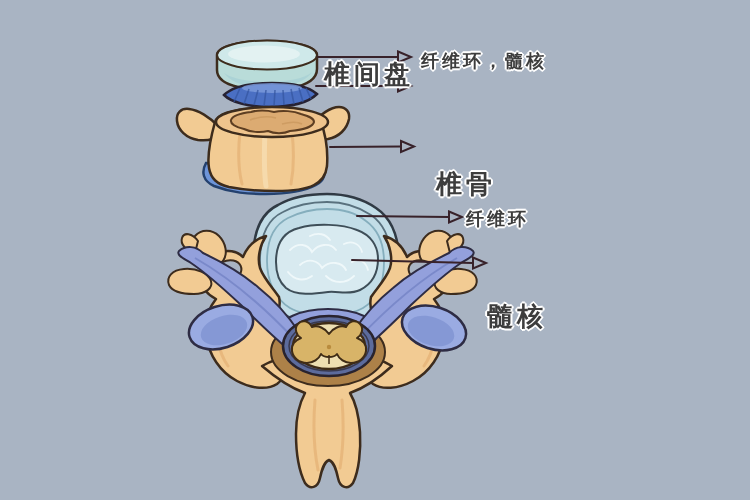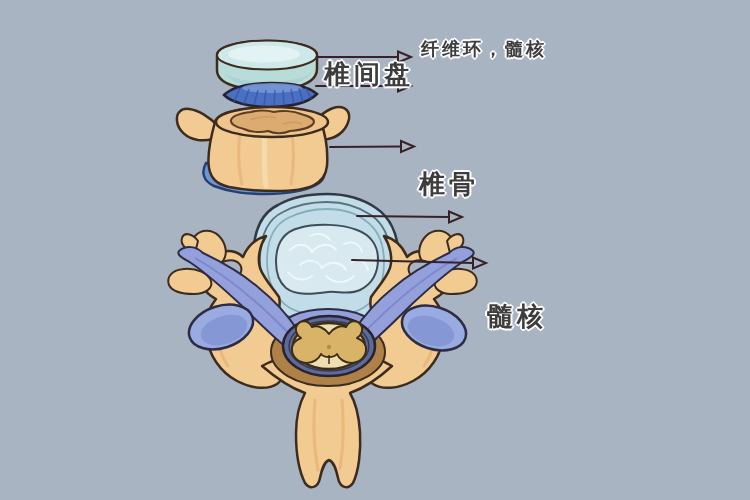--- a/index.html
+++ b/index.html
@@ -184,16 +184,17 @@
         <path class="arrow-head" d="M 449,211.5 L 462,217 L 449,222.5 Z"></path>
       </g>
       <g>
         <path class="arrow-line" d="M 352,260 L 473,263"></path>
         <path class="arrow-head" d="M 473,257.5 L 486,263 L 473,268.5 Z"></path>
       </g>
     </g>
   </svg>
 
   <div class="lbl big" style="left:324px;top:25px">椎间盘</div>
-  <div class="lbl" style="left:421px;top:37px">纤维环，髓核</div>
-  <div class="lbl big" style="left:419px;top:135px">椎骨</div>
+  <div class="lbl" style="left:421px;top:49px">纤维环，髓核</div>
+  <div class="lbl big" style="left:436px;top:135px">椎骨</div>
+  <div class="lbl" style="left:466px;top:207px">纤维环</div>
   <div class="lbl big" style="left:487px;top:267px">髓核</div>
 </div>
 
 </body></html>

